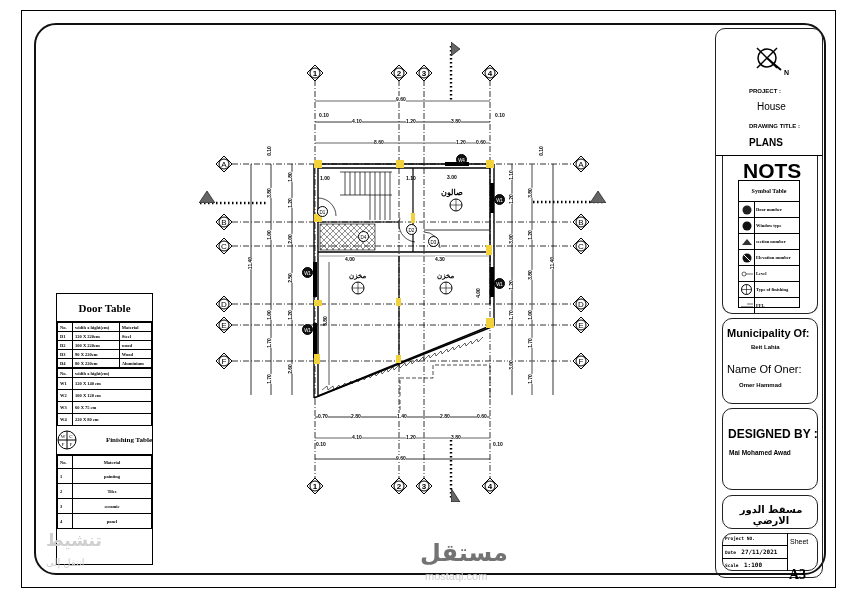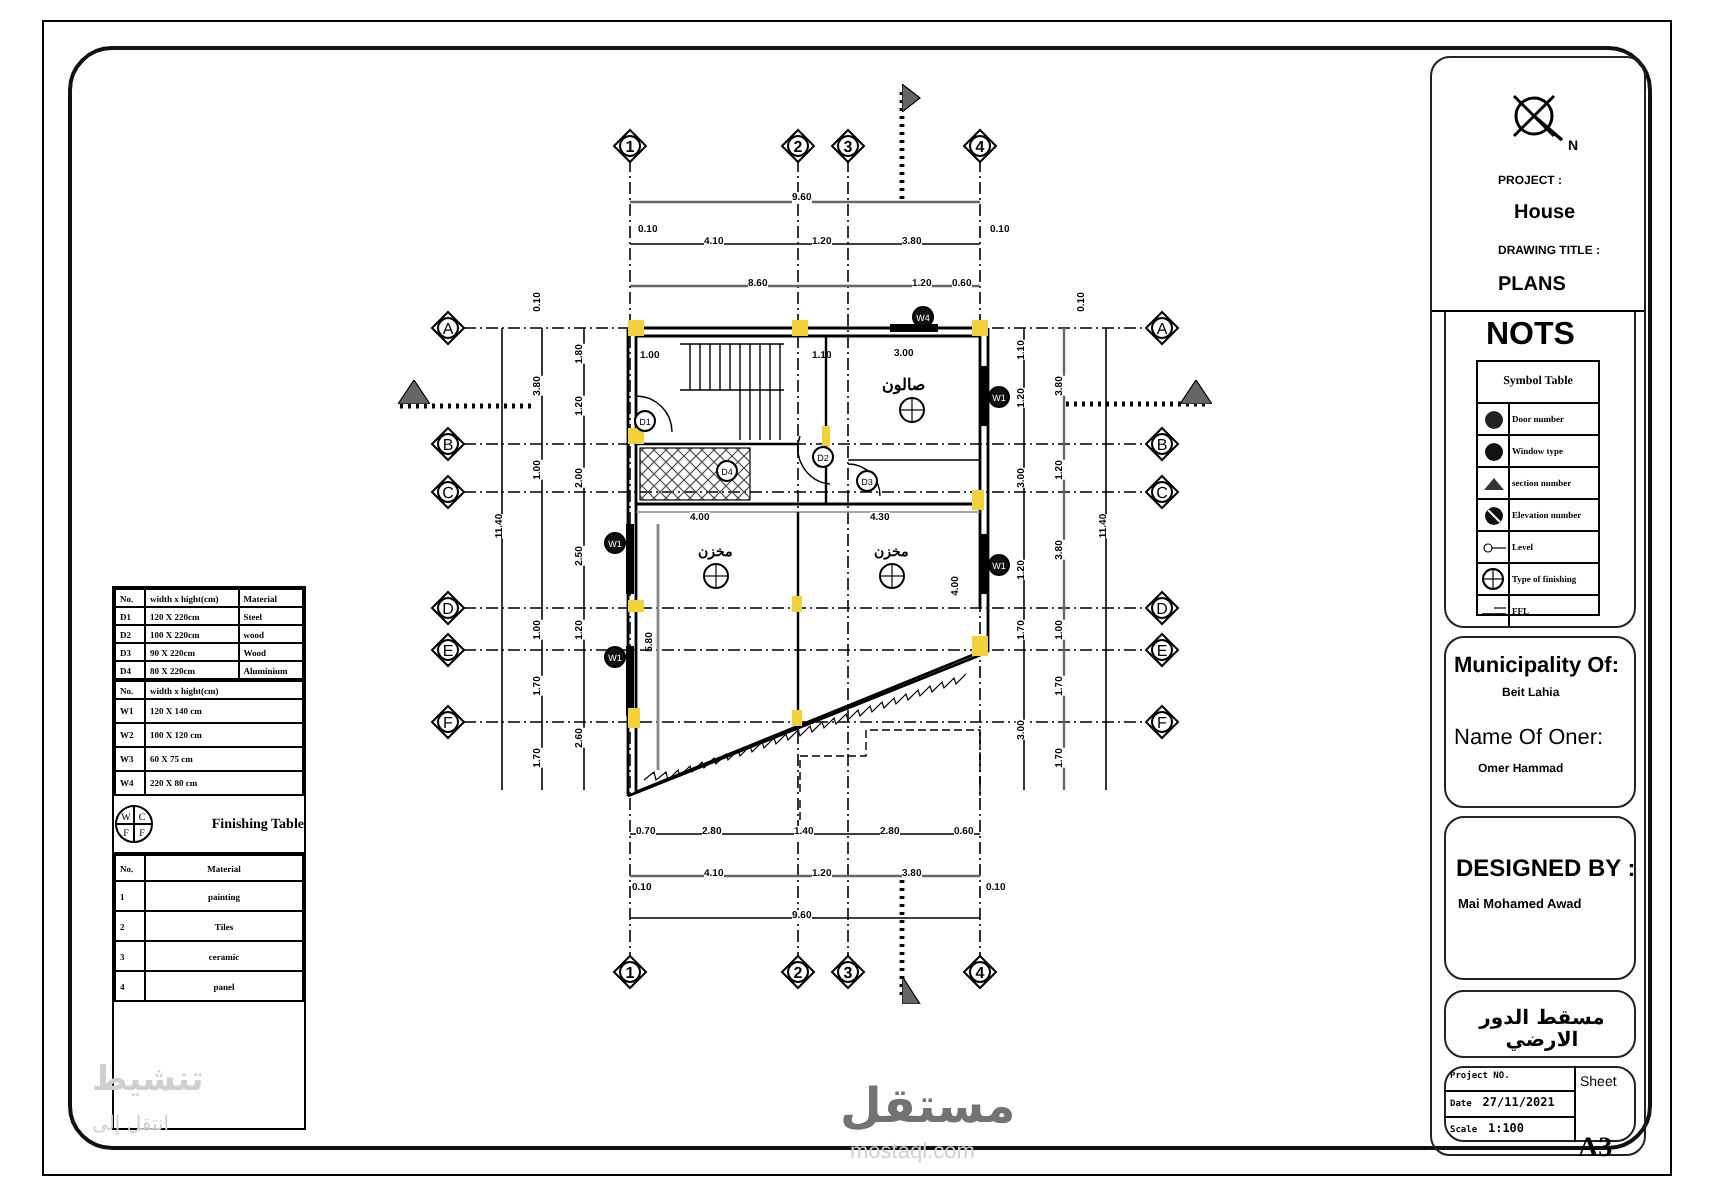--- a/index.html
+++ b/index.html
@@ -371,20 +371,21 @@
 <div class="abs" style="left:302px;top:264px;"><svg width="11" height="11">
       <circle cx="5.5" cy="5.5" r="5" fill="#111" stroke="#000"></circle>
       <text x="5.5" y="7.5" font-size="4.5" text-anchor="middle" fill="#fff" font-family="Liberation Sans, sans-serif">W1</text>
     </svg></div>
 <div class="abs" style="left:302px;top:321px;"><svg width="11" height="11">
       <circle cx="5.5" cy="5.5" r="5" fill="#111" stroke="#000"></circle>
       <text x="5.5" y="7.5" font-size="4.5" text-anchor="middle" fill="#fff" font-family="Liberation Sans, sans-serif">W1</text>
     </svg></div>
 
 <div class="abs" style="left:56px;top:293px;width:97px;height:272px;border:1.2px solid #000;box-sizing:border-box;">
+  <div style="height:27px;border-bottom:1px solid #000;display:flex;align-items:center;justify-content:center;font-family:'Liberation Serif',serif;font-weight:bold;font-size:11px;">Door Table</div>
   <table class="tbl" style="position:static;width:100%;">
     <tbody>
         <tr>
           <td style="width:10px">No.</td>
           <td>width x hight(cm)</td>
           <td>Material</td>
         </tr>
     <tr>
           <td>D1</td>
           <td>120 X 220cm</td>
@@ -474,27 +475,27 @@
 <div class="abs" style="left:751px;top:42px;">
   <svg width="40" height="40">
       <circle cx="16" cy="16" r="9" fill="none" stroke="#000" stroke-width="1.5"></circle>
       <line x1="6" y1="6" x2="26" y2="26" stroke="#000" stroke-width="1.5"></line>
       <line x1="26" y1="6" x2="6" y2="26" stroke="#000" stroke-width="1.5"></line>
       <line x1="16" y1="16" x2="30" y2="28" stroke="#000" stroke-width="1.8"></line>
       <text x="33" y="33" font-size="7" font-family="Liberation Sans, sans-serif" font-weight="bold">N</text>
     </svg>
 </div>
 <div class="lbl-small" style="left:749px;top:88px;">PROJECT :</div>
-<div class="abs" style="left:757px;top:101px;font-size:10px;font-weight:bold;">House</div>
+<div class="abs" style="left:757px;top:101px;font-size:10px;font-weight:normal;">House</div>
 <div class="lbl-small" style="left:749px;top:123px;">DRAWING TITLE :</div>
 <div class="abs" style="left:749px;top:137px;font-size:10px;font-weight:bold;">PLANS</div>
 
 <div class="abs" style="left:716px;top:155px;width:106px;height:0;border-top:1.2px solid #000;"></div>
 <div class="tb-box" style="left:722px;top:156px;width:96px;height:158px;border-top:none;border-radius:0 0 10px 10px;"></div>
-<div class="abs" style="left:743px;top:159px;font-size:16px;font-weight:bold;">NOTS</div>
+<div class="abs" style="left:743px;top:159px;font-size:21px;font-weight:bold;">NOTS</div>
 
 <div class="abs" style="left:738px;top:180px;width:62px;height:128px;border:1px solid #000;box-sizing:border-box;">
   <div style="height:20px;border-bottom:1px solid #000;font-family:'Liberation Serif',serif;font-size:6px;font-weight:bold;display:flex;align-items:center;justify-content:center;">Symbol Table</div>
   <div style="height:15px;border-bottom:1px solid #000;display:flex;align-items:center;">
     <div style="width:15px;height:100%;border-right:1px solid #000;display:flex;align-items:center;justify-content:center;">
         <svg width="10" height="10">
           <circle cx="5" cy="5" r="4.5" fill="#222"></circle>
         </svg>
       </div>
     <span style="font-family:'Liberation Serif',serif;font-size:4.5px;font-weight:bold;padding-left:1px;">Door number</span>

